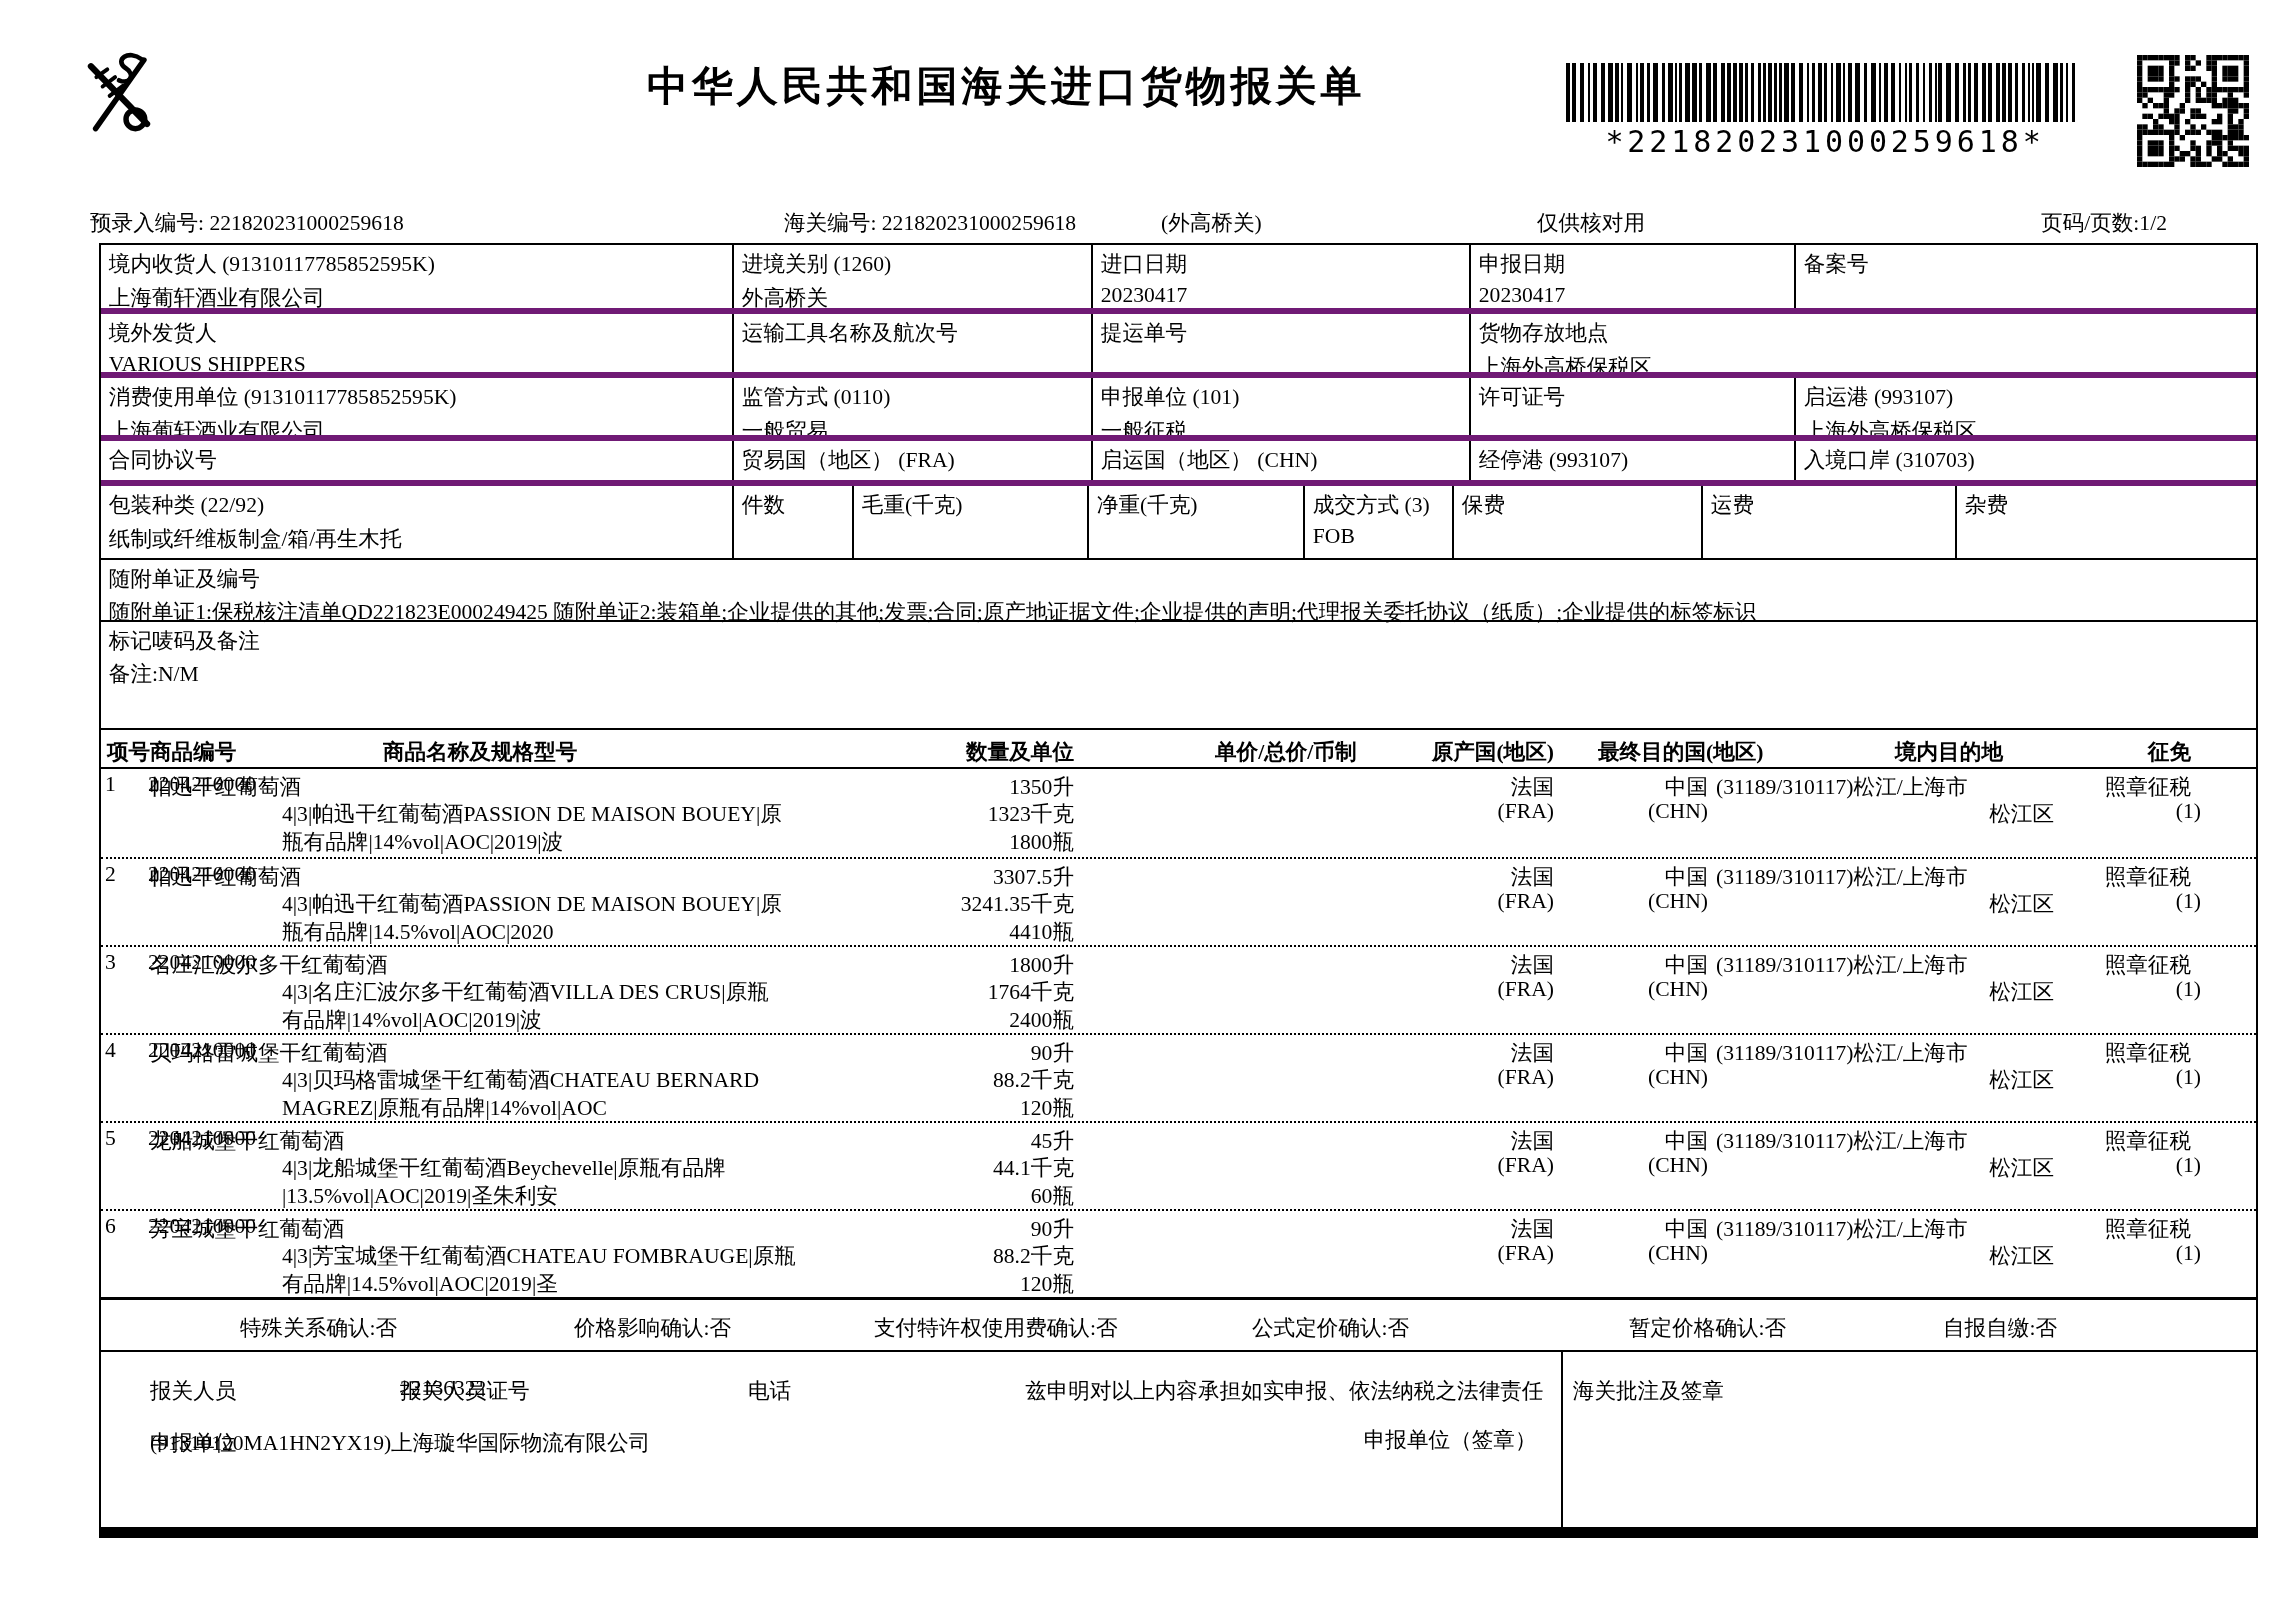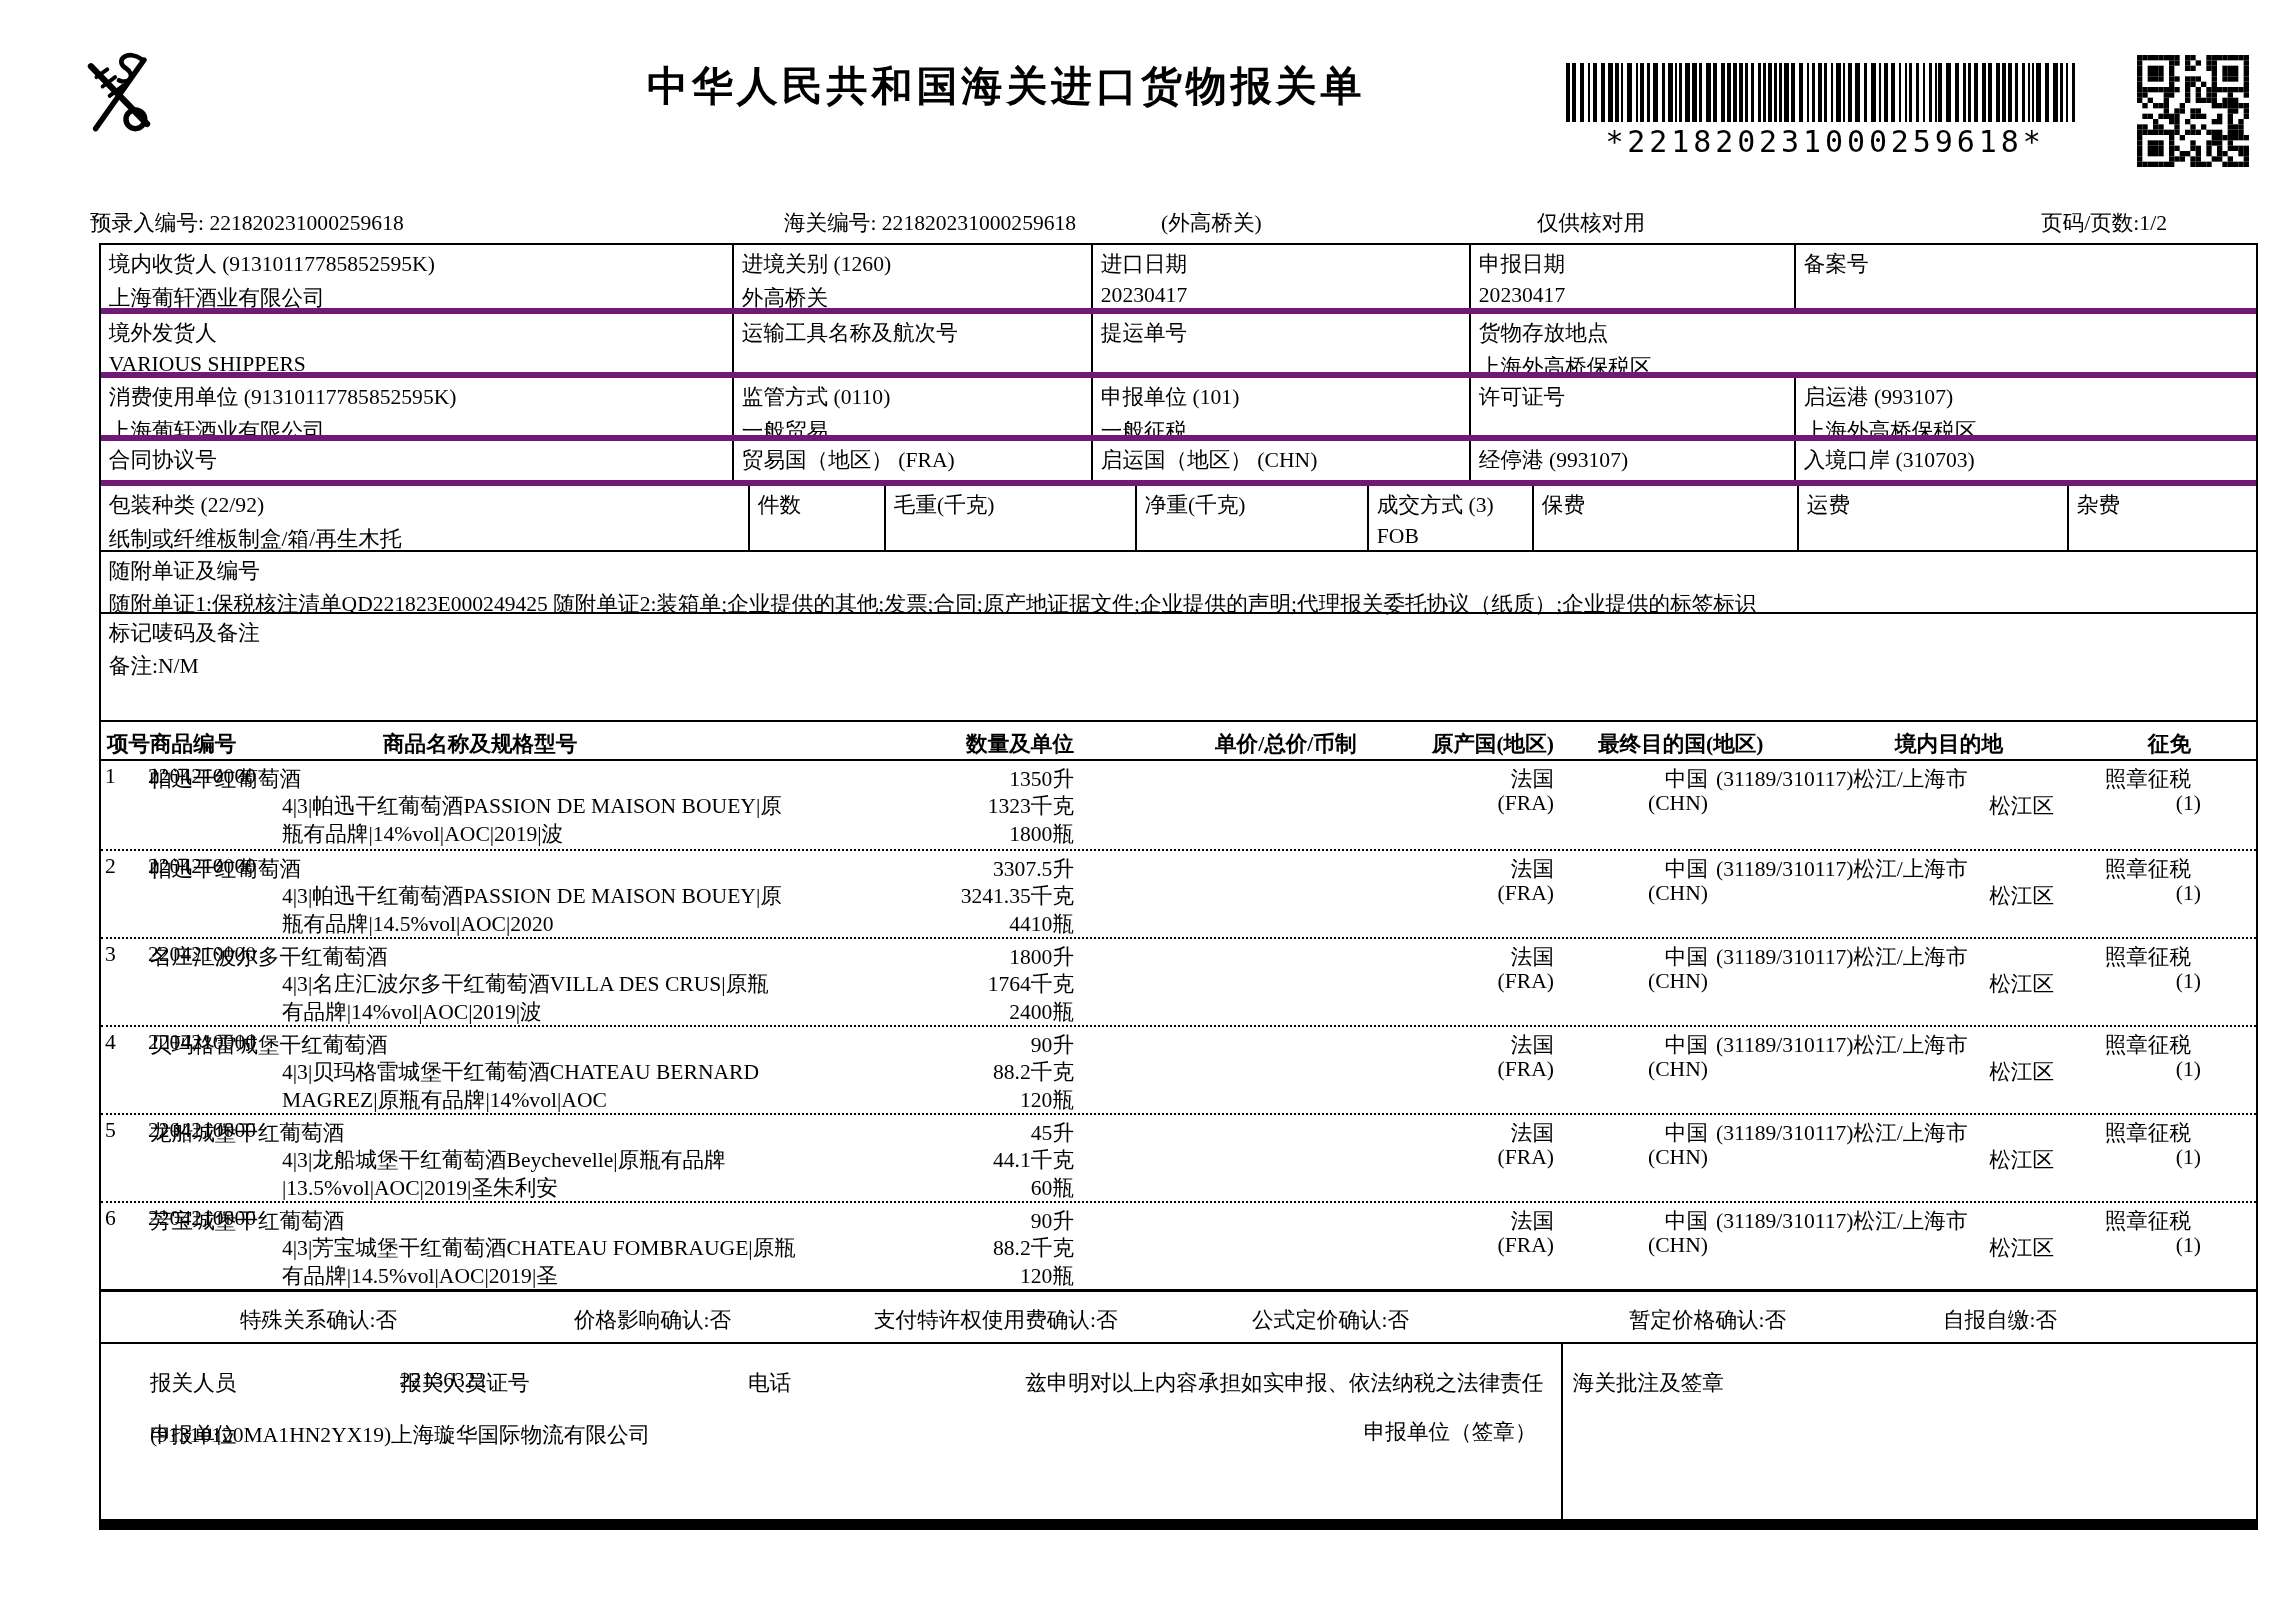--- a/index.html
+++ b/index.html
@@ -26,21 +26,21 @@
   .doc{position:absolute;left:67px;top:243px;width:2159px;box-sizing:border-box;
        border:2.9px solid #000;border-bottom:11.8px solid #000;margin-left:32px;}
   .grow{display:grid;border-top:6px solid #701a75;box-sizing:border-box;}
   .grow.first{border-top:none;}
   .grow .cell{border-left:2px solid #000;box-sizing:border-box;padding:3.9px 5.9px 0 7.8px;overflow:hidden;}
   .grow .cell:first-child{border-left:none;}
   .cell .val{margin-top:4.9px;white-space:nowrap;}
   .cols5{grid-template-columns:631px 359px 378px 325px auto;}
   .colsE{grid-template-columns:631px 120px 235px 216px 149px 249px 254px auto;}
   .rA{height:63px;}.rB{height:64px;}.rC{height:63px;}.rD{height:45px;}
-  .rE{height:70px;gap:16px;}
+  .rE{height:78px;}
   .rF{height:62px;border-top:2px solid #000;padding:3.9px 5.9px 0 7.8px;box-sizing:border-box;}
   .rG{height:108px;border-top:2px solid #000;padding:3.9px 5.9px 0 7.8px;box-sizing:border-box;}
   .rF .val,.rG .val{margin-top:3.9px;white-space:nowrap;}
 
   
   .items-header{position:relative;height:41px;border-top:2.9px solid #000;border-bottom:2.9px solid #000;
       box-sizing:border-box;font-weight:bold;}
   .items-header span{position:absolute;top:6.9px;white-space:nowrap;}
   .item-row{position:relative;height:88px;box-sizing:border-box;}
   .item-row.sep{border-top:2px dotted #000;}

